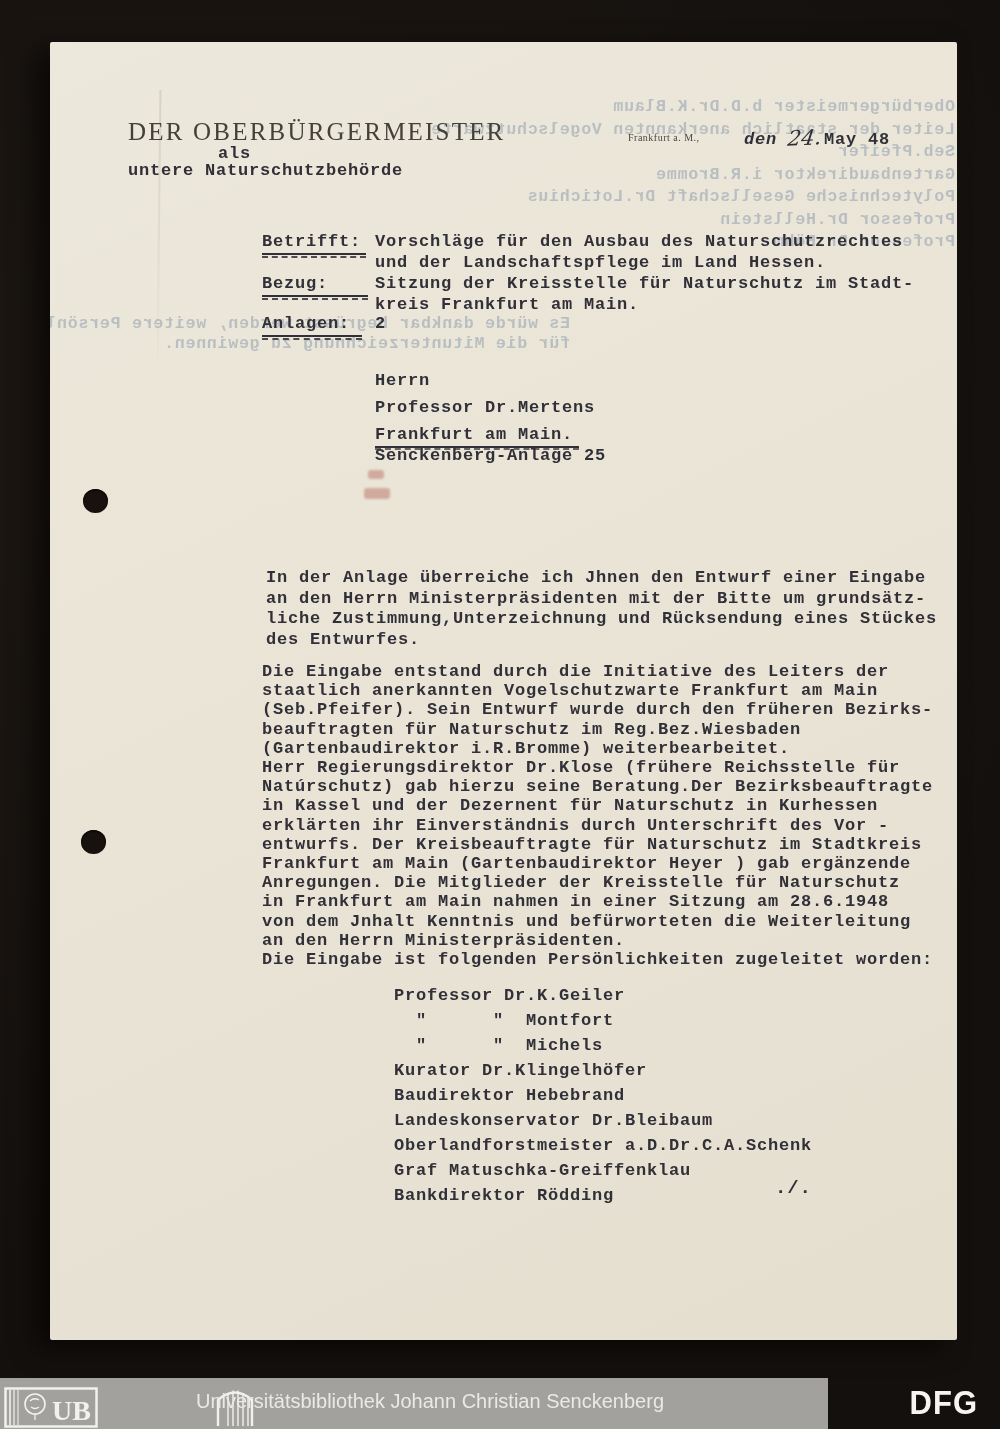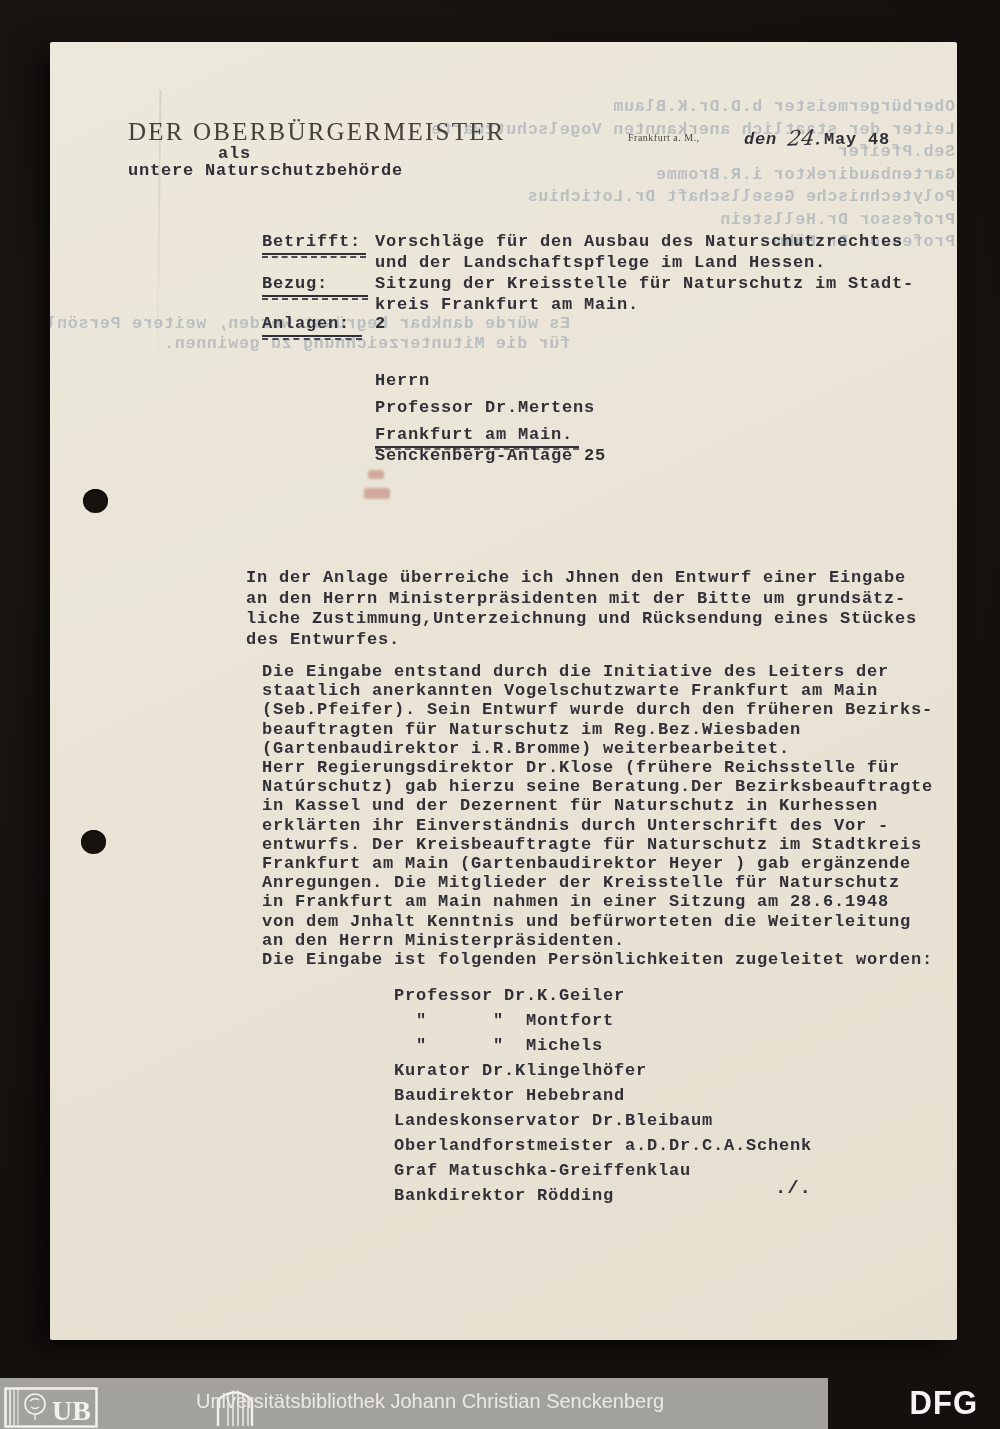--- a/index.html
+++ b/index.html
@@ -76,21 +76,21 @@
 
     <div class="abs typ" style="left:325px;top:329px;">Herrn</div>
     <div class="abs typ" style="left:325px;top:356px;">Professor Dr.Mertens</div>
     <div class="abs typ" style="left:325px;top:383px;"><span class="ul2">Frankfurt am Main.</span></div>
     <div class="abs typ" style="left:325px;top:404px;">Senckenberg-Anlage 25</div>
 
     <div class="stampblob" style="left:318px;top:428px;width:16px;height:9px;"></div>
     <div class="stampblob" style="left:314px;top:446px;width:26px;height:11px;"></div>
 
 
-    <div class="abs typ" style="left:196px;top:526px;">In der Anlage überreiche ich Jhnen den Entwurf einer Eingabe
+    <div class="abs typ" style="left:216px;top:526px;">In der Anlage überreiche ich Jhnen den Entwurf einer Eingabe
 an den Herrn Ministerpräsidenten mit der Bitte um grundsätz-
 liche Zustimmung,Unterzeichnung und Rücksendung eines Stückes
 des Entwurfes.</div>
 
     <div class="abs typ" style="left:212px;top:620px;line-height:19.2px;">Die Eingabe entstand durch die Initiative des Leiters der
 staatlich anerkannten Vogelschutzwarte Frankfurt am Main
 (Seb.Pfeifer). Sein Entwurf wurde durch den früheren Bezirks-
 beauftragten für Naturschutz im Reg.Bez.Wiesbaden
 (Gartenbaudirektor i.R.Bromme) weiterbearbeitet.
 Herr Regierungsdirektor Dr.Klose (frühere Reichsstelle für

